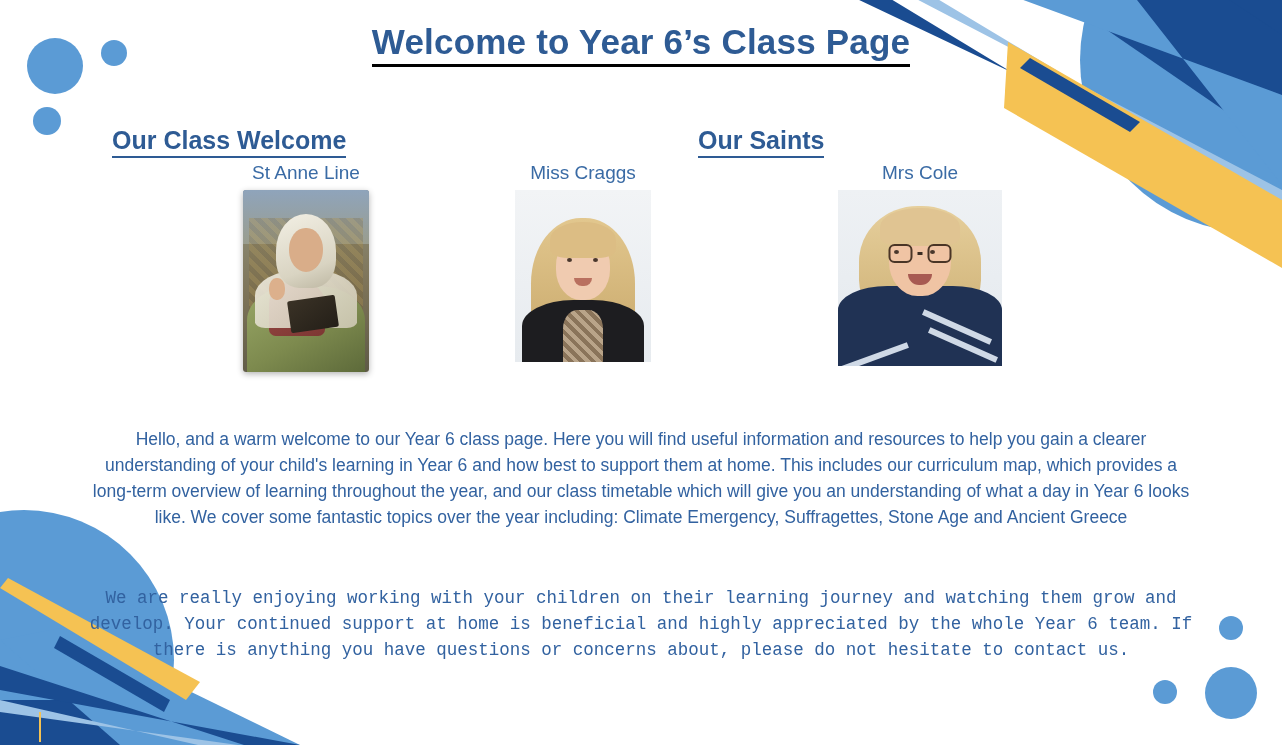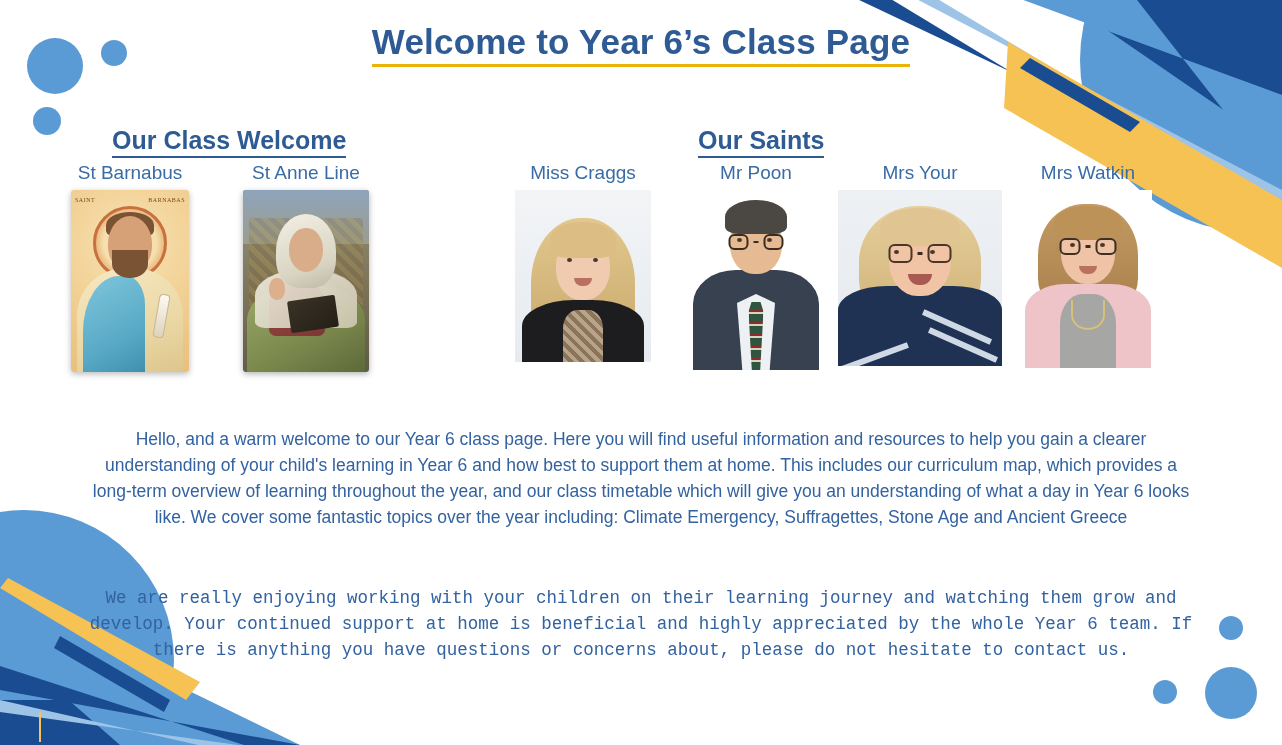--- a/index.html
+++ b/index.html
@@ -33,21 +33,21 @@
     left: 0; right: 0;
     top: 22px;
     text-align: center;
     font-size: 35px;
     font-weight: bold;
     color: #2E5B94;
     letter-spacing: 0.2px;
     white-space: nowrap;
   }
   .page-title span.u {
-    border-bottom: 3px solid #eab308;
+    border-bottom: 3px solid #000000;
     padding-bottom: 3px;
   }
 
   .section-heading {
     position: absolute;
     font-size: 25px;
     font-weight: bold;
     color: #2E5B94;
     white-space: nowrap;
   }
@@ -332,34 +332,20 @@
     <span class="u">Welcome to Year 6’s Class Page</span>
   </div>
 
   <div class="section-heading" id="saints-heading">
     <span class="u">Our Class Welcome</span>
   </div>
   <div class="section-heading" id="staff-heading">
     <span class="u">Our Saints </span>
   </div>
 
-  <div class="card" style="left:71px; top:163px; width:118px;">
-    <div class="caption">St Barnabus</div>
-    <div class="photo saint1">
-      <div class="halo"></div>
-      <div class="robe-gold"></div>
-      <div class="robe-blue"></div>
-      <div class="hair"></div>
-      <div class="head"></div>
-      <div class="beard"></div>
-      <div class="scroll"></div>
-      <div class="sidetext left">SAINT</div>
-      <div class="sidetext right">BARNABAS</div>
-    </div>
-  </div>
 
   <div class="card" style="left:243px; top:163px; width:126px;">
     <div class="caption">St Anne Line</div>
     <div class="photo saint2">
       <div class="sky"></div>
       <div class="tapestry"></div>
       <div class="robe-green"></div>
       <div class="robe-red"></div>
       <div class="shawl"></div>
       <div class="veil"></div>
@@ -377,78 +363,40 @@
       <div class="body"></div>
       <div class="blouse"></div>
       <div class="face"></div>
       <div class="hair-top"></div>
       <div class="eye l"></div>
       <div class="eye r"></div>
       <div class="smile"></div>
     </div>
   </div>
 
-  <div class="card" style="left:692px; top:163px; width:128px;">
-    <div class="caption">Mr Poon</div>
-    <div class="photo staffphoto" id="photo-poon">
-      <div class="bg"></div>
-      <div class="body"></div>
-      <div class="shirt"></div>
-      <div class="tie"></div>
-      <div class="face"></div>
-      <div class="hair-top"></div>
-      <div class="eye l"></div>
-      <div class="eye r"></div>
-      <div class="glasses">
-        <div class="lens"></div>
-        <div class="bridge"></div>
-        <div class="lens"></div>
-      </div>
-    </div>
-  </div>
 
   <div class="card" style="left:838px; top:163px; width:164px;">
-    <div class="caption">Mrs Your</div>
+    <div class="caption">Mrs Cole</div>
     <div class="photo staffphoto" id="photo-cole">
       <div class="bg"></div>
       <div class="hair-back"></div>
       <div class="body"></div>
       <div class="stripe1"></div>
       <div class="stripe2"></div>
       <div class="stripe3"></div>
       <div class="face"></div>
       <div class="hair-top"></div>
       <div class="eye l"></div>
       <div class="eye r"></div>
       <div class="glasses">
         <div class="lens"></div>
         <div class="bridge"></div>
         <div class="lens"></div>
       </div>
       <div class="smile"></div>
     </div>
   </div>
 
-  <div class="card" style="left:1024px; top:163px; width:128px;">
-    <div class="caption">Mrs Watkin</div>
-    <div class="photo staffphoto" id="photo-watkin">
-      <div class="bg"></div>
-      <div class="hair-back"></div>
-      <div class="body"></div>
-      <div class="top-grey"></div>
-      <div class="necklace"></div>
-      <div class="face"></div>
-      <div class="hair-top"></div>
-      <div class="eye l"></div>
-      <div class="eye r"></div>
-      <div class="glasses">
-        <div class="lens"></div>
-        <div class="bridge"></div>
-        <div class="lens"></div>
-      </div>
-      <div class="smile"></div>
-    </div>
-  </div>
 
   <div class="body-text" id="para-1">Hello, and a warm welcome to our Year 6 class page. Here you will find useful information and resources to help you gain a clearer understanding of your child's learning in Year 6 and how best to support them at home. This includes our curriculum map, which provides a long-term overview of learning throughout the year, and our class timetable which will give you an understanding of what a day in Year 6 looks like. We cover some fantastic topics over the year including: Climate Emergency, Suffragettes, Stone Age and Ancient Greece</div>
   <div class="body-text" id="para-2">We are really enjoying working with your children on their learning journey and watching them grow and develop.  Your continued support at home is beneficial and highly appreciated by the whole Year 6 team. If there is anything you have questions or concerns about, please do not hesitate to contact us.</div>
 
 </div>
 
 </body></html>

